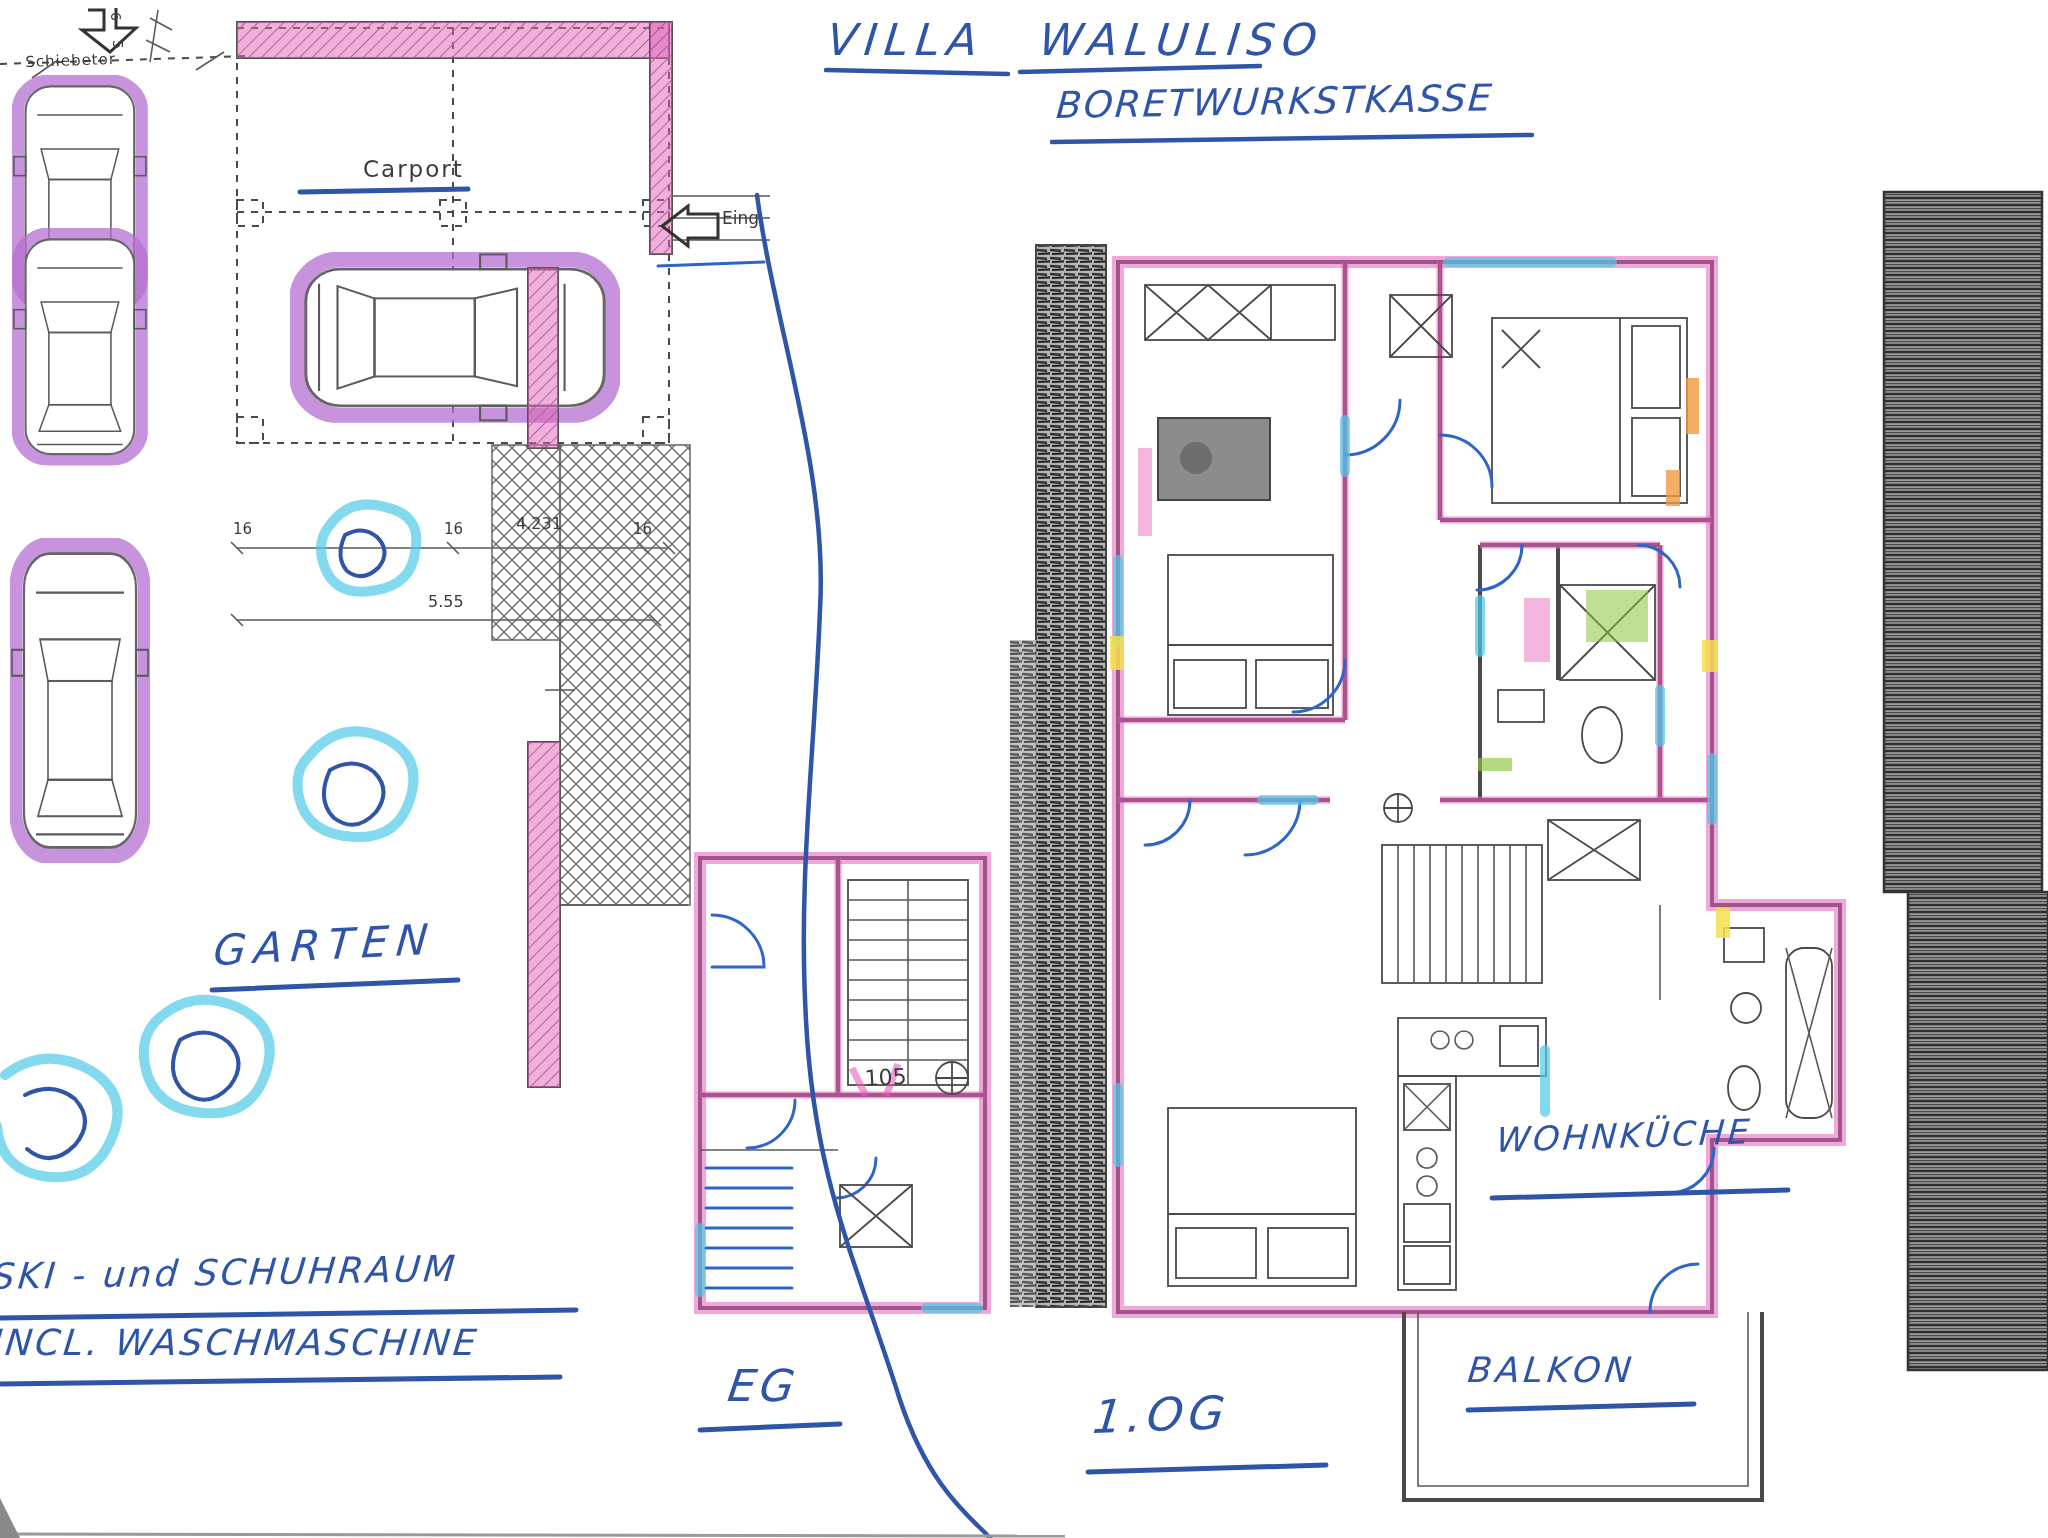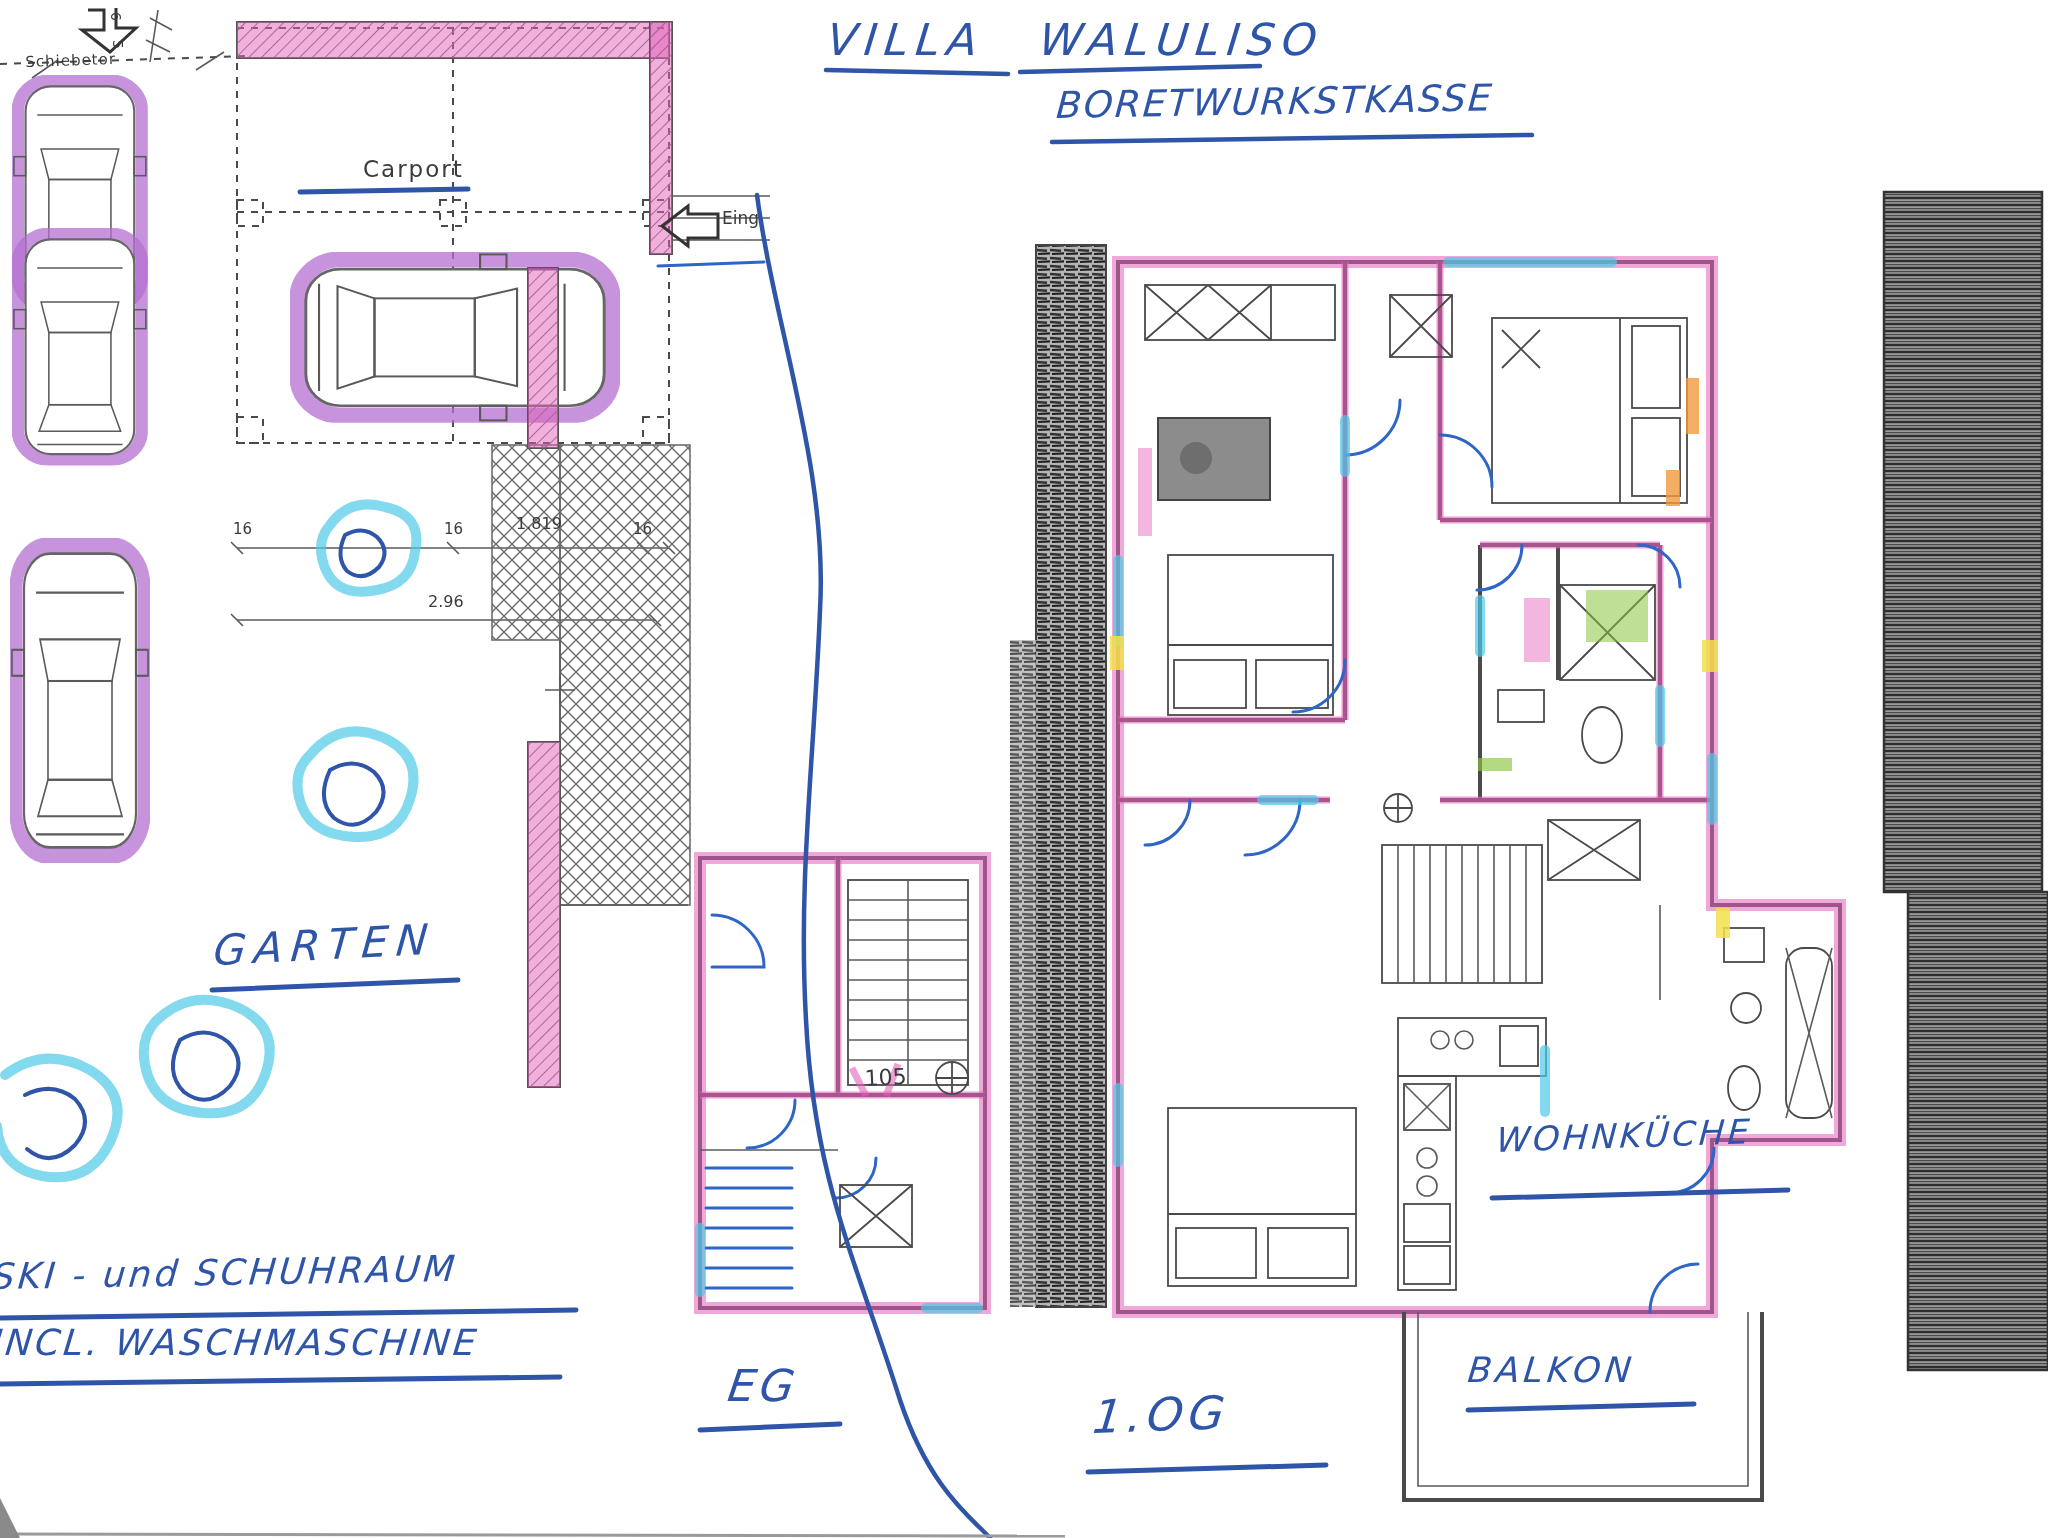--- a/index.html
+++ b/index.html
@@ -321,23 +321,23 @@
 
 <div class="print" style="left:25px;top:53px;font-size:15px;transform:rotate(-2deg);letter-spacing:1px;">Schiebetor</div>
 <div class="print" style="left:124px;top:12px;font-size:14px;transform:rotate(90deg);">6</div>
 <div class="print" style="left:126px;top:40px;font-size:14px;transform:rotate(90deg);">5</div>
 
 <div class="print" style="left:363px;top:156px;font-size:23px;letter-spacing:2px;">Carport</div>
 <div class="print" style="left:722px;top:208px;font-size:17px;">Eing</div>
 
 <div class="print" style="left:233px;top:520px;font-size:15px;">16</div>
 <div class="print" style="left:444px;top:520px;font-size:15px;">16</div>
-<div class="print" style="left:516px;top:514px;font-size:16px;">1.819</div>
+<div class="print" style="left:516px;top:514px;font-size:16px;">4.231</div>
 <div class="print" style="left:633px;top:520px;font-size:15px;">16</div>
-<div class="print" style="left:428px;top:592px;font-size:16px;">2.96</div>
+<div class="print" style="left:428px;top:592px;font-size:16px;">5.55</div>
 
 <div class="print" style="left:864px;top:1066px;font-size:22px;transform:rotate(-3deg);">105</div>
 
 <div class="hand" style="left:830px;top:14px;font-size:44px;letter-spacing:7px;word-spacing:34px;transform:skewX(-6deg);">VILLA WALULISO</div>
 <div class="hand" style="left:1058px;top:84px;font-size:37px;letter-spacing:2px;transform:skewX(-5deg) rotate(-1deg);">BORETWURKSTKASSE</div>
 
 <div class="hand" style="left:216px;top:926px;font-size:42px;letter-spacing:8px;transform:rotate(-3deg) skewX(-8deg);">GARTEN</div>
 
 <div class="hand" style="left:-6px;top:1256px;font-size:36px;letter-spacing:3px;transform:rotate(-1deg) skewX(-6deg);">SKI - und SCHUHRAUM</div>
 <div class="hand" style="left:-6px;top:1322px;font-size:36px;letter-spacing:3px;transform:skewX(-6deg);">INCL. WASCHMASCHINE</div>

